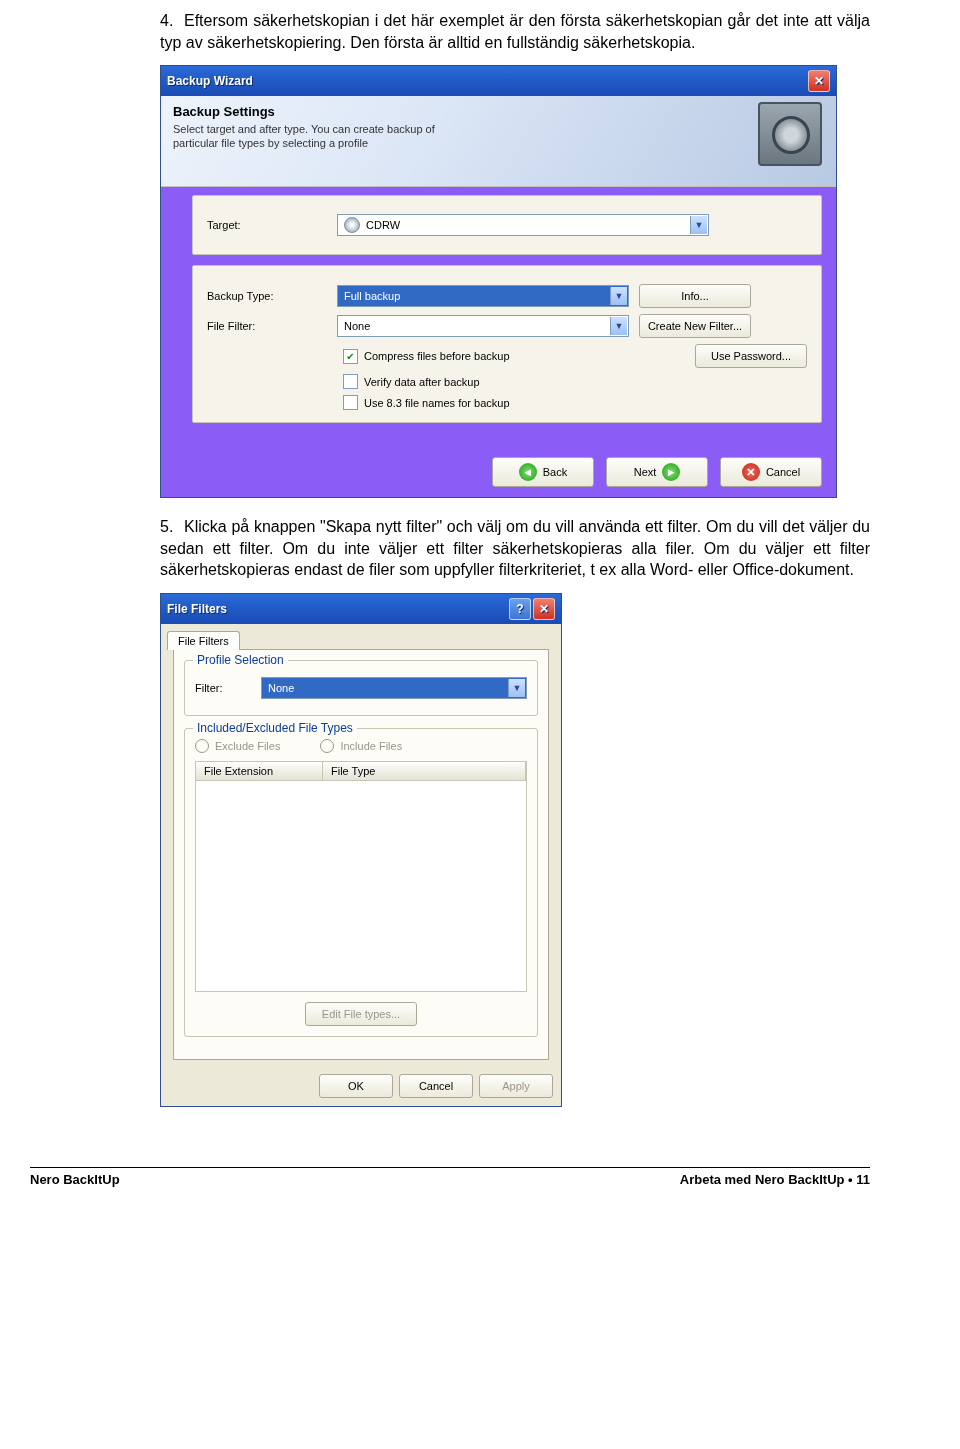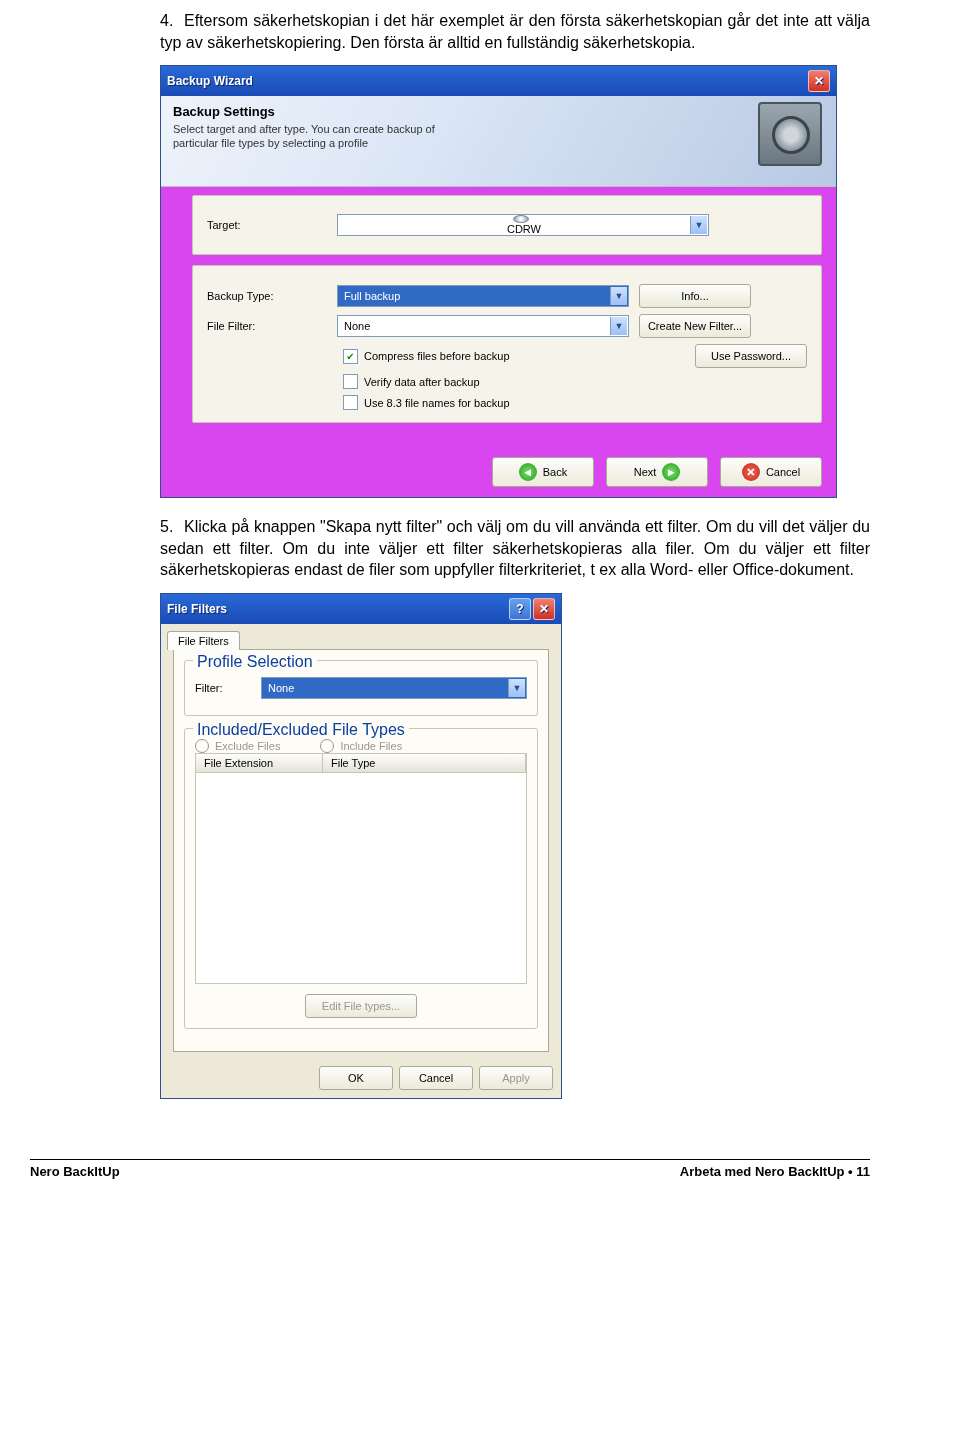--- a/index.html
+++ b/index.html
@@ -19,21 +19,21 @@
   }
   .body-text .num {
     display: inline-block;
     width: 24px;
   }
   
   .wiz {
     width: 675px;
     margin: 4px 0 18px 130px;
     border: 1px solid #2e4e8e;
-    background: #d946ef;
+    background: #8b5cf6;
     font-family: Tahoma, sans-serif;
     font-size: 11px;
     color: #000;
   }
   .titlebar {
     background: linear-gradient(to bottom, #2a6bd8 0%, #225bc7 45%, #1a4bb6 100%);
     color: #fff;
     padding: 4px 6px;
     display: flex;
     align-items: center;
@@ -133,21 +133,21 @@
     margin: 6px 0 0 130px;
     border: 1px solid #2e4e8e;
     background: #ece9d8;
     font-family: Tahoma, sans-serif;
     font-size: 11px;
   }
   .ff .tabstrip { background:#ece9d8; padding:6px 6px 0 6px; }
   .ff .tab { display:inline-block; background:#fdfdfb; border:1px solid #aca899; border-bottom:none; border-radius:3px 3px 0 0; padding:3px 10px; position:relative; top:1px; }
   .ff .tabbody { border:1px solid #aca899; background:#fdfcf7; margin:0 6px 6px 6px; padding:10px; }
   .group { border:1px solid #c9c5b4; border-radius:3px; padding:10px; margin-bottom:12px; position:relative; }
-  .group .legend { position:absolute; top:-8px; left:8px; background:#fdfcf7; padding:0 4px; color:#0a3ea0; font-size:16px; }
+  .group .legend { position:absolute; top:-8px; left:8px; background:#fdfcf7; padding:0 4px; color:#0a3ea0; font-size:12px; }
   .btnrow { display:flex; gap:6px; margin-top:8px; }
   .sbtn { flex:0 0 auto; width:90px; height:22px; background:linear-gradient(#fdfdfb,#eceadb); border:1px solid #aca899; border-radius:3px; display:flex; align-items:center; justify-content:center; font-size:11px; }
   .sbtn.dis { color:#9a978a; }
   .radio { width:12px; height:12px; border:1px solid #9a978a; border-radius:50%; margin-right:6px; }
   .radiorow { display:flex; align-items:center; color:#9a978a; }
   .listhdr { display:flex; background:linear-gradient(#fdfdfb,#e5e3d6); border:1px solid #c9c5b4; border-bottom:none; font-size:11px; }
   .listhdr span { padding:3px 8px; border-right:1px solid #c9c5b4; }
   .listbody { height:210px; border:1px solid #c9c5b4; background:#fff; }
   .editbtn { width:110px; height:22px; margin:10px auto 0 auto; }
   .ff-footer { display:flex; justify-content:flex-end; gap:6px; padding:8px; }
@@ -178,21 +178,21 @@
   <div class="wiz-banner">
     <h3>Backup Settings</h3>
     <div class="sub">Select target and after type. You can create backup of particular file types by selecting a profile</div>
     <div class="safe"></div>
   </div>
   <div class="wiz-body">
 
     <div class="panel">
       <div class="row">
         <span class="lbl">Target:</span>
-        <div class="combo" style="max-width:360px;flex-direction:column;">
+        <div class="combo" style="max-width:360px;">
           <span class="disc-ico"></span>
           <span>CDRW</span>
           <span class="arrow">▼</span>
         </div>
       </div>
     </div>
 
     <div class="panel">
       <div class="row">
         <span class="lbl">Backup Type:</span>
@@ -270,21 +270,21 @@
           <span class="lbl" style="width:66px;">Filter:</span>
           <div class="combo blue">
             <span>None</span>
             <span class="arrow">▼</span>
           </div>
         </div>
       </div>
 
       <div class="group">
         <span class="legend">Included/Excluded File Types</span>
-        <div style="display:flex; gap:40px; ">
+        <div style="display:flex; gap:40px; margin-bottom:8px;">
           <div class="radiorow">
               <span class="radio"></span>
               <span>Exclude Files</span>
             </div>
           <div class="radiorow">
               <span class="radio"></span>
               <span>Include Files</span>
             </div>
         </div>
         <div class="listhdr">

